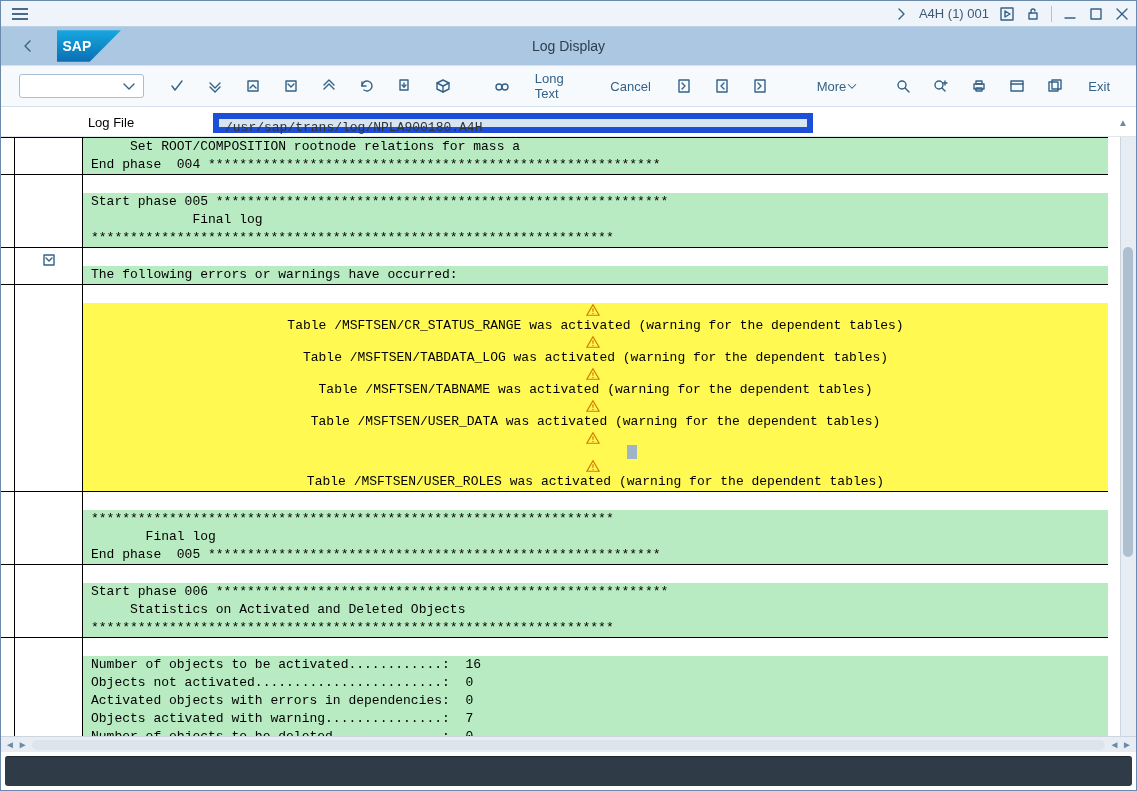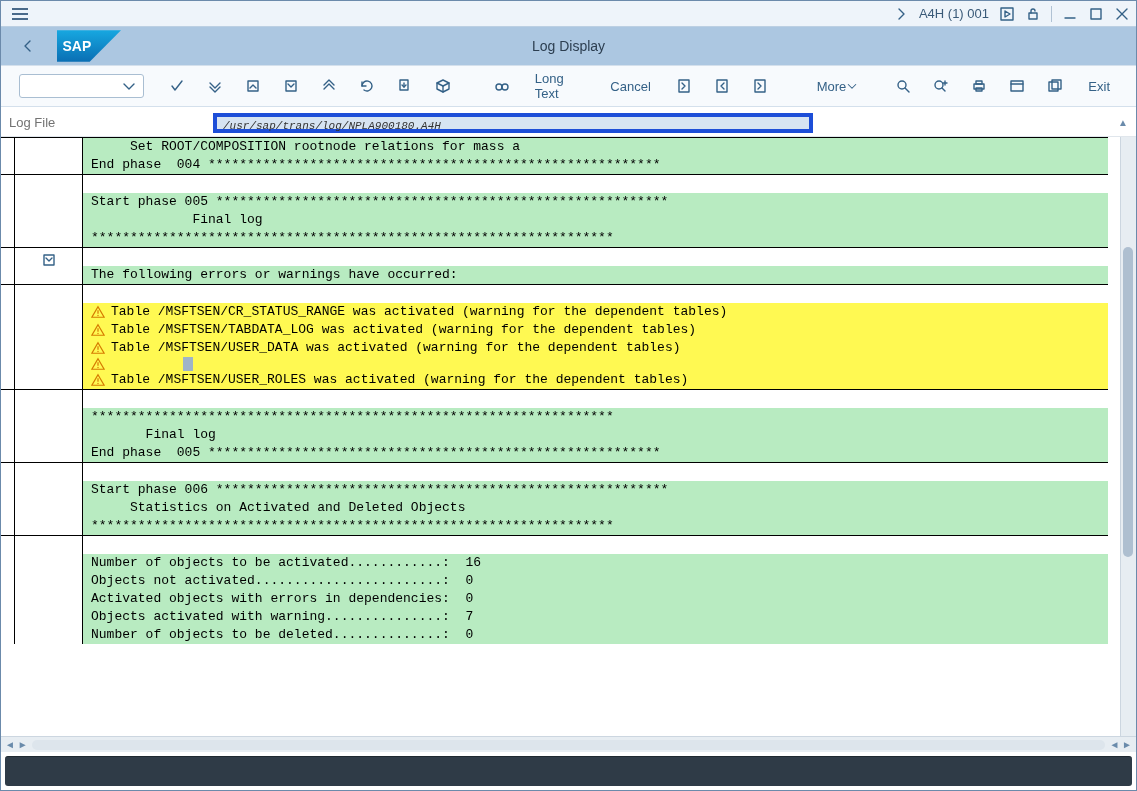--- a/index.html
+++ b/index.html
@@ -23,40 +23,40 @@
 
 .toolbar { height: 42px; background: #f7fafd; border-top: 1px solid #d4e0ec; border-bottom: 1px solid #d4e0ec; display: flex; align-items: center; padding: 0 18px; gap: 12px; }
 .toolbar .combo { width: 145px; height: 24px; border: 1px solid #a9bed2; border-radius: 3px; background: #fff; display: flex; align-items: center; justify-content: flex-end; padding: 0 6px; margin-right: 8px; }
 .toolbar .tbtn { min-width: 26px; height: 26px; display: flex; align-items: center; justify-content: center; border-radius: 3px; color: #346187; cursor: pointer; padding: 0 4px; }
 .toolbar .lbtn { padding: 0 8px; font-size: 13px; color: #346187; cursor: pointer; }
 .toolbar .spacer { flex: 1; }
 .toolbar .more-group { display: flex; align-items: center; }
 
 
 .fieldrow { height: 30px; display: flex; align-items: center; padding: 2px 8px 0 6px; border-bottom: 1px solid #e0e6ec; font-size: 13px; }
-.fieldrow .lbl { width: 206px; color: #737373; padding-left: 2px; }
-.fieldrow .val { flex: 0 0 600px; background: #d7e4f2; border: 4px solid #1d4ed8; height: 20px; line-height: 18px; padding: 0 6px; font-family: "Courier New", monospace; font-size: 11px; color: #333; font-style: italic; }
+.fieldrow .lbl { width: 206px; color: #000000; padding-left: 2px; text-align: center; }
+.fieldrow .val { flex: 0 0 600px; background: #d7e4f2; border: 6px solid #1d4ed8; height: 20px; line-height: 18px; padding: 0 6px; font-family: "Courier New", monospace; font-size: 13px; color: #333; }
 .fieldrow .sc { margin-left: auto; color: #6a8bab; font-size:10px; }
 
 
 .content { flex: 1; display: flex; overflow: hidden; position: relative; gap: 12px; }
 .logpane { flex: 1; overflow: hidden; background: #fff; font-family: "Courier New", monospace; font-size: 13px; color: #000; line-height: 18px; padding: 0; }
 .vscroll { width: 16px; background: #e7edf2; border-left: 1px solid #ccd6e0; position: relative; }
 .vscroll .thumb { position: absolute; top: 110px; left: 2px; width: 10px; height: 310px; background: #aebfd0; border-radius: 5px; }
 
 
 .log-holder { overflow: hidden; }
 .log-section { border-bottom: 1px solid #000; }
 .log-section:first-child { border-top: 1px solid #000; }
 .log-row-group { display: flex; }
 .gut1 { width: 14px; border-right: 1px solid #000; }
 .gut2 { width: 68px; border-right: 1px solid #000; display:flex; justify-content:center; padding-top:4px;}
 .body { flex: 1; padding: 0; }
 .gline { background: #b8ebc1; padding: 0 8px; white-space: pre; }
-.wline { background: #fff952; padding: 0 8px; white-space: pre; display: flex; align-items: center; }
+.wline { background: #fff952; padding: 0 8px; white-space: pre; display: flex; align-items: center; flex-direction: column; }
 .wline .wicon { margin-right: 6px; display:inline-flex; }
 .plain { padding: 0 8px; white-space: pre; }
 .cursorbox { display:inline-block; width:10px; height:14px; background:#9fb4c8; vertical-align:middle; margin-left: 72px;}
 
 
 .hscrollrow { height: 16px; background: #e7edf2; border-top: 1px solid #ccd6e0; display: flex; align-items: center; padding: 0 4px; font-size:10px; color:#6a8bab; }
 .hscrollrow .arrs { display:flex; gap:0; }
 .hscrollrow .track { flex:1; height:10px; background:#dde5ec; margin:0 4px; border-radius:5px; }
 
 
@@ -324,20 +324,25 @@
                     </svg></span><span>Table /MSFTSEN/CR_STATUS_RANGE was activated (warning for the dependent tables)</span></div>
               <div class="wline"><span class="wicon"><svg width="14" height="14" viewBox="0 0 16 16">
                       <polygon points="8,2 15,14 1,14" fill="none" stroke="#d67b00" stroke-width="1.4"></polygon>
                       <line x1="8" y1="6" x2="8" y2="10" stroke="#d67b00" stroke-width="1.4"></line>
                       <circle cx="8" cy="12" r="0.8" fill="#d67b00"></circle>
                     </svg></span><span>Table /MSFTSEN/TABDATA_LOG was activated (warning for the dependent tables)</span></div>
               <div class="wline"><span class="wicon"><svg width="14" height="14" viewBox="0 0 16 16">
                       <polygon points="8,2 15,14 1,14" fill="none" stroke="#d67b00" stroke-width="1.4"></polygon>
                       <line x1="8" y1="6" x2="8" y2="10" stroke="#d67b00" stroke-width="1.4"></line>
                       <circle cx="8" cy="12" r="0.8" fill="#d67b00"></circle>
+                    </svg></span><span>Table /MSFTSEN/TABNAME was activated (warning for the dependent tables)</span></div>
+              <div class="wline"><span class="wicon"><svg width="14" height="14" viewBox="0 0 16 16">
+                      <polygon points="8,2 15,14 1,14" fill="none" stroke="#d67b00" stroke-width="1.4"></polygon>
+                      <line x1="8" y1="6" x2="8" y2="10" stroke="#d67b00" stroke-width="1.4"></line>
+                      <circle cx="8" cy="12" r="0.8" fill="#d67b00"></circle>
                     </svg></span><span>Table /MSFTSEN/USER_DATA was activated (warning for the dependent tables)</span></div>
               <div class="wline"><span class="wicon"><svg width="14" height="14" viewBox="0 0 16 16">
                       <polygon points="8,2 15,14 1,14" fill="none" stroke="#d67b00" stroke-width="1.4"></polygon>
                       <line x1="8" y1="6" x2="8" y2="10" stroke="#d67b00" stroke-width="1.4"></line>
                       <circle cx="8" cy="12" r="0.8" fill="#d67b00"></circle>
                     </svg></span><span class="cursorbox"></span></div>
               <div class="wline"><span class="wicon"><svg width="14" height="14" viewBox="0 0 16 16">
                       <polygon points="8,2 15,14 1,14" fill="none" stroke="#d67b00" stroke-width="1.4"></polygon>
                       <line x1="8" y1="6" x2="8" y2="10" stroke="#d67b00" stroke-width="1.4"></line>
                       <circle cx="8" cy="12" r="0.8" fill="#d67b00"></circle>

